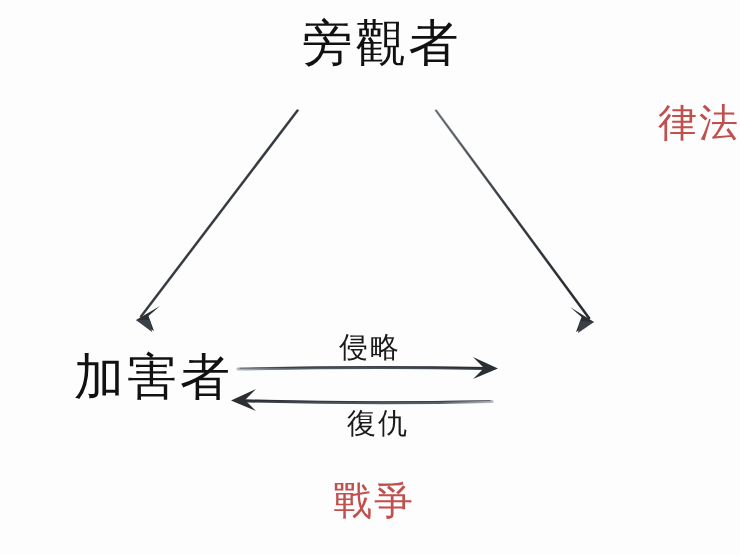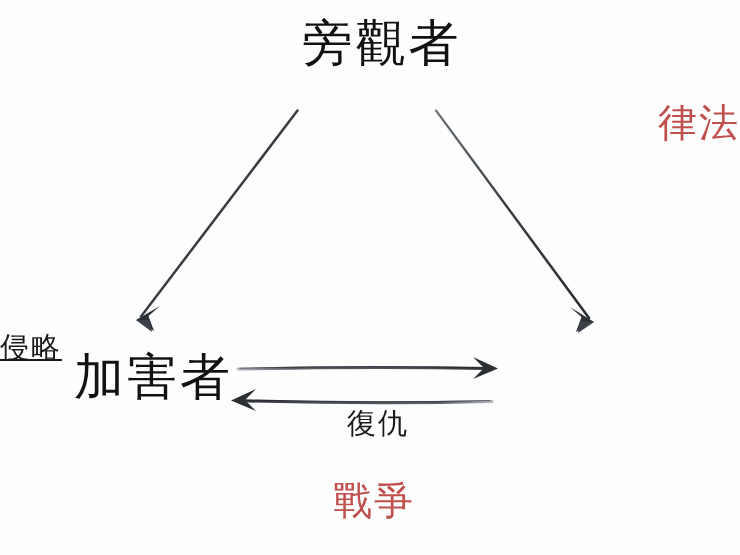--- a/index.html
+++ b/index.html
@@ -76,21 +76,21 @@
     text-align: right;
   }
   #label-war {
     left: 0; right: 0;
     top: 481px;
     text-align: center;
   }
   #label-aggression {
     left: 0; right: 0;
     top: 333px;
-    text-decoration: underline;
+    text-align: center;
   }
   #label-revenge {
     left: 0; right: 0;
     top: 409px;
     text-align: center;
     margin-left: 16px;
   }
 </style>
 </head>
 <body style="background: rgb(253, 253, 253);">

